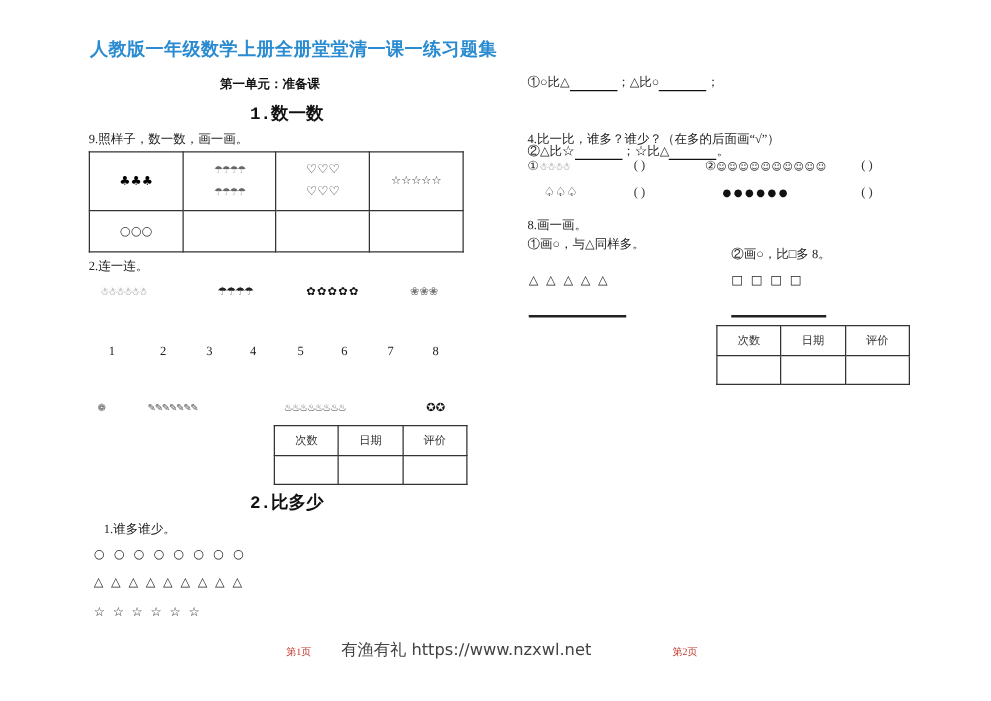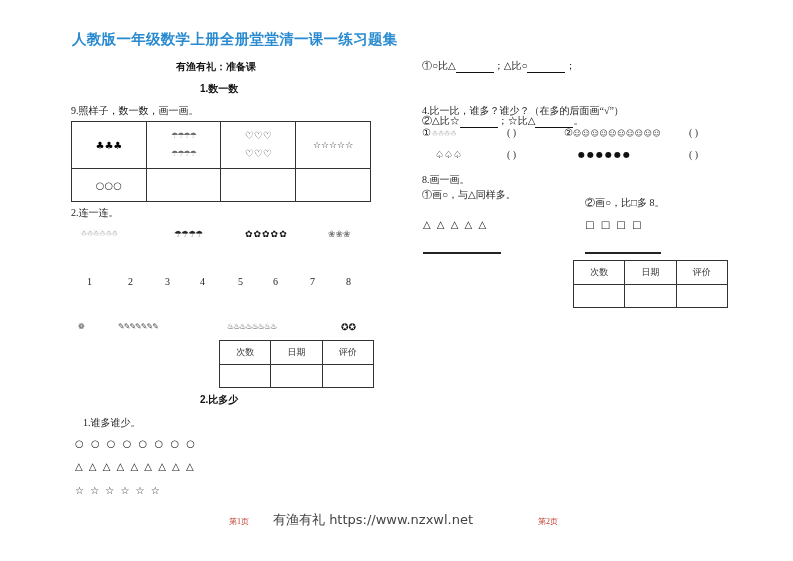--- a/index.html
+++ b/index.html
@@ -1,39 +1,39 @@
 <!DOCTYPE html>
 <html><head>
   <meta charset="utf-8">
   <style>
     * { margin: 0; padding: 0; box-sizing: border-box; }
     html, body { width: 793px; height: 561px; background: #ffffff; overflow: hidden; }
     body { position: relative; font-family: "Liberation Serif", "DejaVu Serif", serif; color: #222; font-size: 10px; }
     .abs { position: absolute; white-space: nowrap; }
     .title { left: 72px; top: 30px; font-family: Liberation Mono, monospace; font-weight: bold; font-size: 14.5px; color: #2a8bd0; letter-spacing: 0.3px; }
     .h-unit { font-weight: bold; font-family: "DejaVu Sans", sans-serif; font-size: 10px; color: #111; }
-    .h-sec { font-weight: bold; font-family: Liberation Sans, sans-serif; font-size: 10px; color: #111; }
+    .h-sec { font-weight: bold; font-family: Liberation Mono, monospace; font-size: 14px; color: #111; }
     .q { font-size: 10px; color: #222; }
     .sym { font-family: "DejaVu Sans", sans-serif; font-size: 9px; color: #222; }
     table.grid { position: absolute; border-collapse: collapse; }
     table.grid td { border: 1px solid #333; text-align: center; vertical-align: middle; font-family: "DejaVu Sans", sans-serif; font-size: 9px; color: #333; }
     .eval td { font-family: "Liberation Serif", serif; font-size: 10.5px; color: #444; }
     .blank { display: inline-block; border-bottom: 1.5px solid #111; width: 38px; height: 9px; vertical-align: bottom; }
     .line { position: absolute; height: 0; border-top: 2px solid #222; }
     .paren { font-family: "Liberation Serif", serif; font-size: 10px; color: #333; }
     .footer-page { font-family: "Liberation Serif", serif; font-size: 8px; color: #c0392b; }
     .footer-site { font-family: "DejaVu Sans", sans-serif; font-size: 13px; color: #444; }
     .num { font-size: 10px; color: #222; }
   </style>
 </head>
 <body>
 
 <div class="abs title">人教版一年级数学上册全册堂堂清一课一练习题集</div>
 
-<div class="abs h-unit" style="left:176px; top:60px;">有渔有礼：准备课</div>
+<div class="abs h-unit" style="left:176px; top:60px;">第一单元：准备课</div>
 <div class="abs h-sec" style="left:200px; top:82px;">1.数一数</div>
 <div class="abs q" style="left:71px; top:104px;">9.照样子，数一数，画一画。</div>
 
 <table class="grid" style="left:71px; top:121px; width:300px; height:80px;">
   <tbody>
       <tr style="height:47px;">
     <td style="width:75px;">
       <div style="font-size:10px;color:#000;">♣♣♣</div>
     </td>
     <td style="width:75px;">

